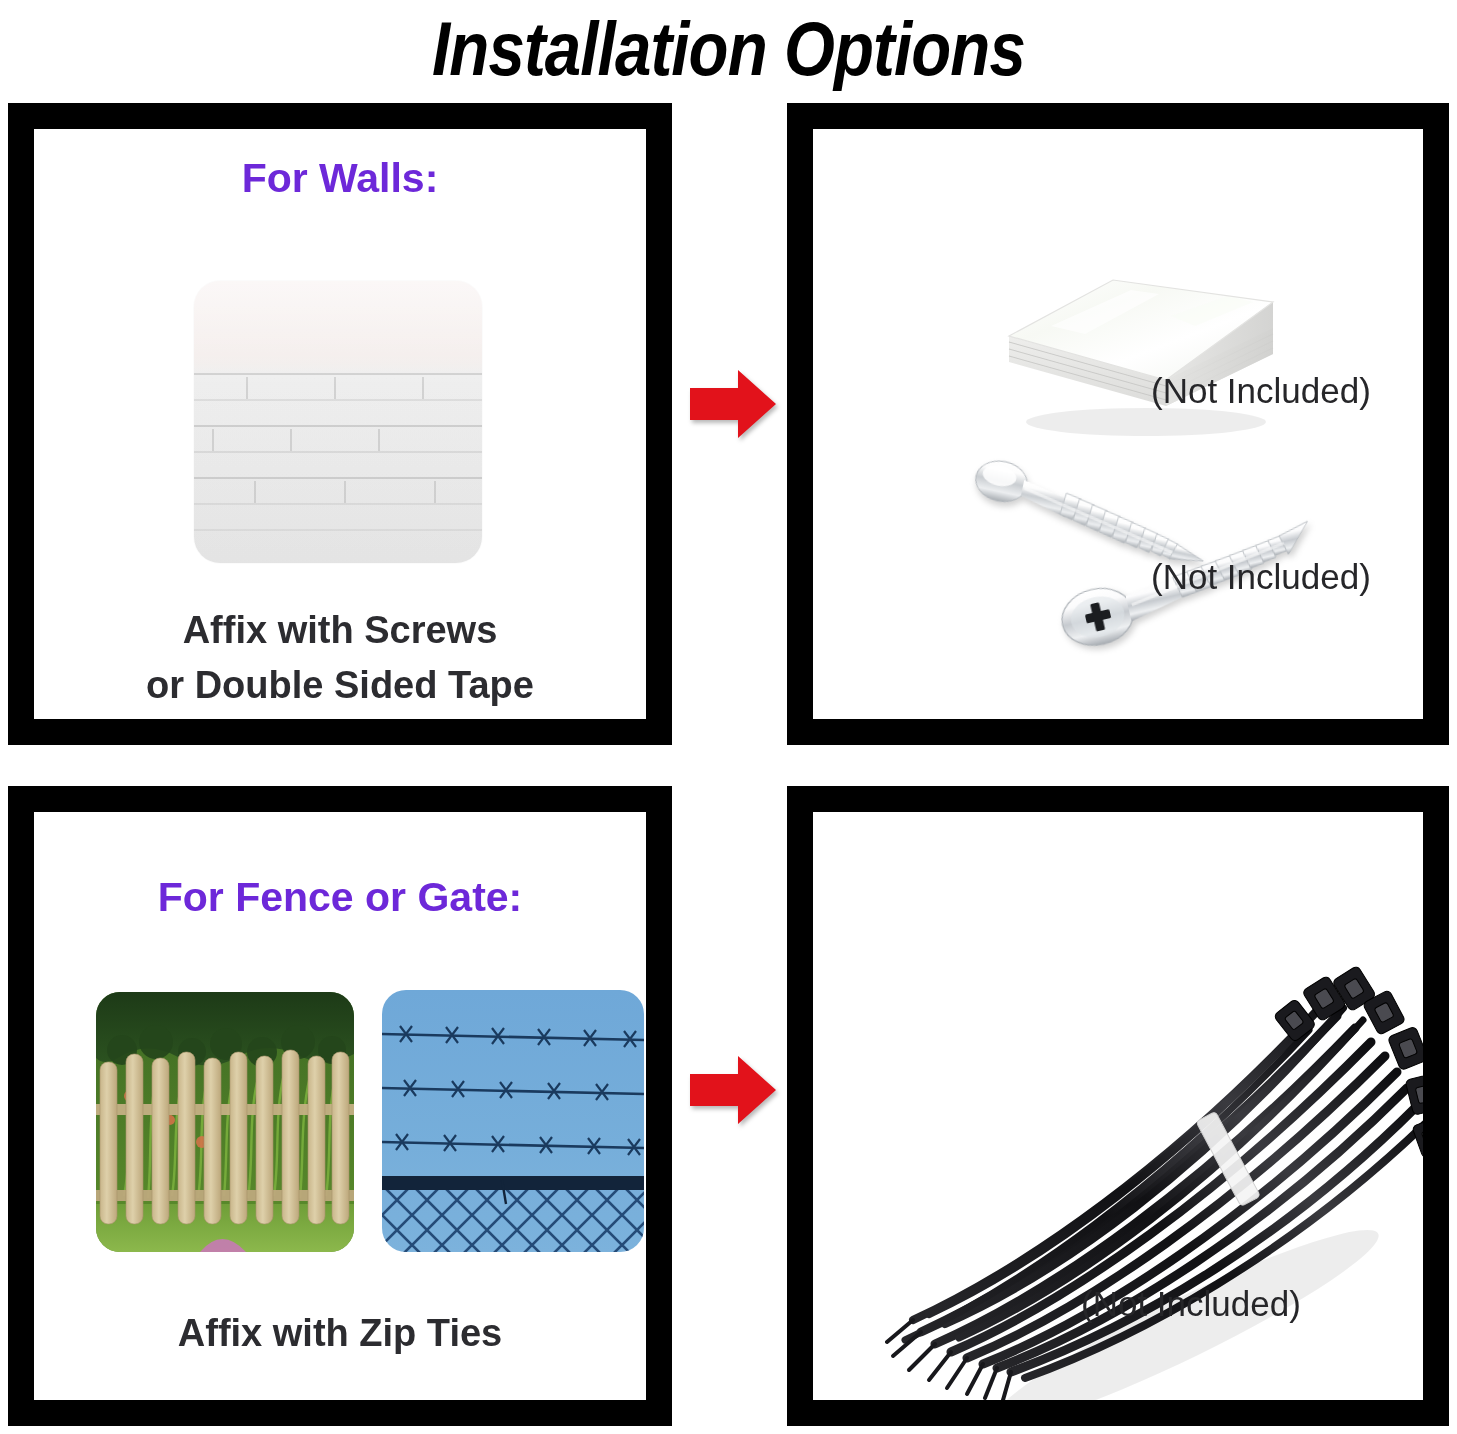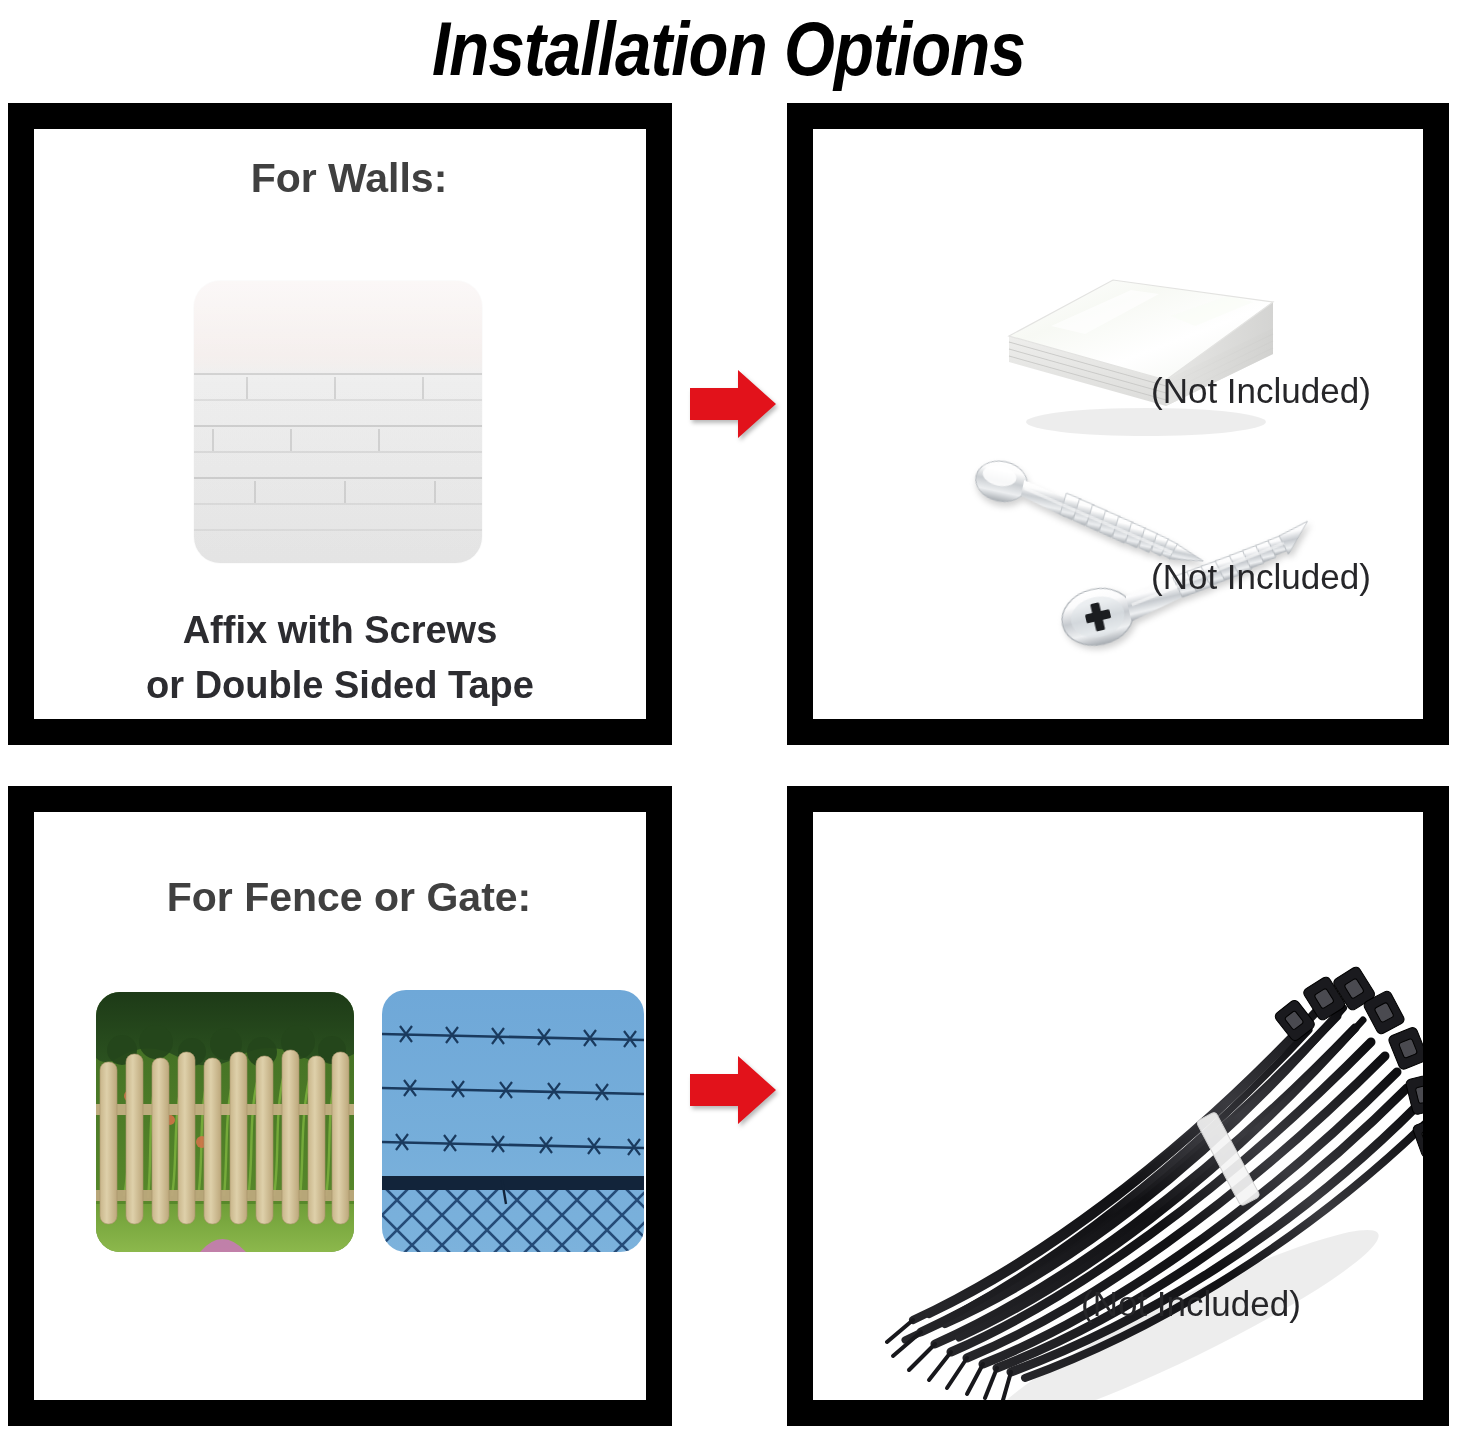--- a/index.html
+++ b/index.html
@@ -26,22 +26,22 @@
   .panel .inner{
     position:absolute;inset:26px;background:#fff;overflow:hidden;
   }
   #panel-tl{left:8px;  top:103px; width:664px;height:642px;}
   #panel-tr{left:787px;top:103px; width:662px;height:642px;}
   #panel-bl{left:8px;  top:786px; width:664px;height:640px;}
   #panel-br{left:787px;top:786px; width:662px;height:640px;}
 
   
   .panel-heading{
-    position:absolute;left:9px;width:100%;text-align:center;
-    font-size:41px;font-weight:bold;color:#404040;
+    position:absolute;left:0;width:100%;text-align:center;
+    font-size:41px;font-weight:bold;color:#6d28d9;
     letter-spacing:0px;
   }
   .caption-line{
     position:absolute;left:0;width:100%;text-align:center;
     font-size:38px;font-weight:bold;color:#2c2c30;
   }
   .not-included{
     position:absolute;
     font-size:35px;font-weight:normal;color:#262629;
     white-space:nowrap;
@@ -380,20 +380,21 @@
 
         <rect x="0" y="186" width="262" height="14" fill="#12243a"></rect>
 
         <rect x="0" y="200" width="262" height="62" fill="url(#chain)"></rect>
         <rect x="0" y="200" width="262" height="62" fill="#6fa8d8" opacity="0.12"></rect>
 
         <path d="M120,190 L124,214" stroke="#12243a" stroke-width="2.4" fill="none"></path>
       </svg>
     </div>
 
+    <div class="caption-line" style="top:500px;">Affix with Zip Ties</div>
   </div>
 </div>
 
 <div class="arrow" style="left:690px;top:1054px;">
   <svg viewBox="0 0 86 72" xmlns="http://www.w3.org/2000/svg">
     <polygon points="0,20 48,20 48,2 86,36 48,70 48,52 0,52" fill="#e2121b"></polygon>
   </svg>
 </div>
 
 <div class="panel" id="panel-br">

